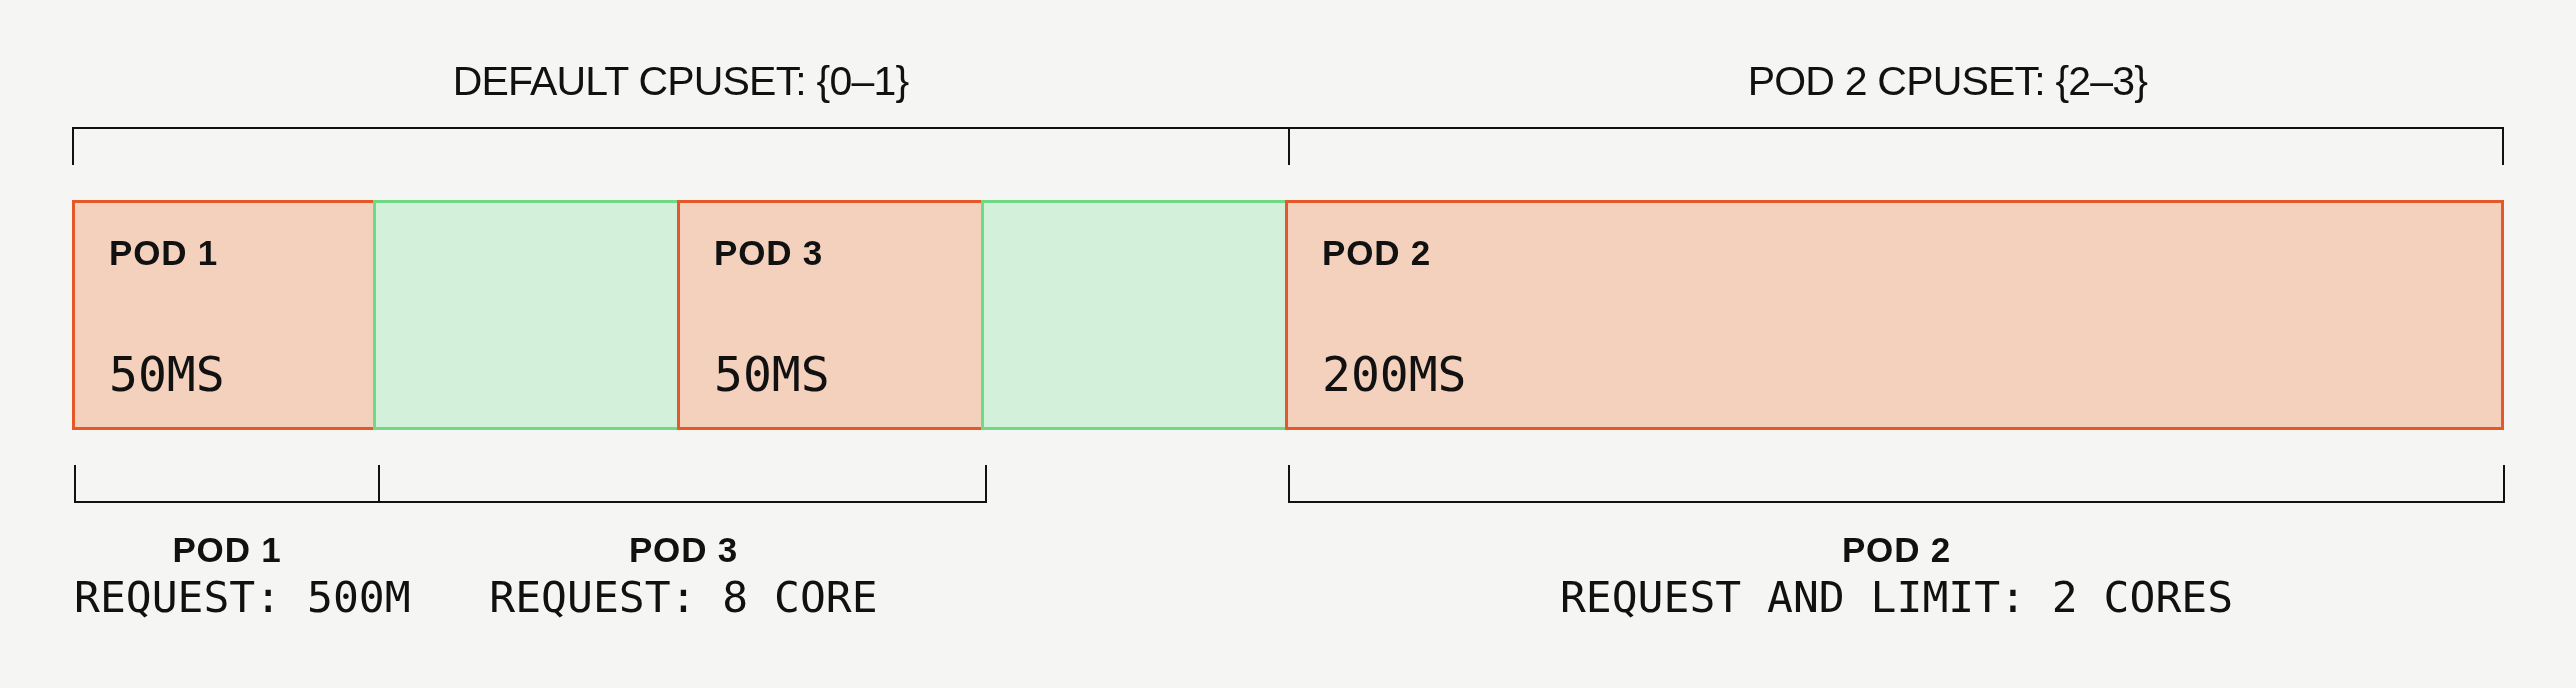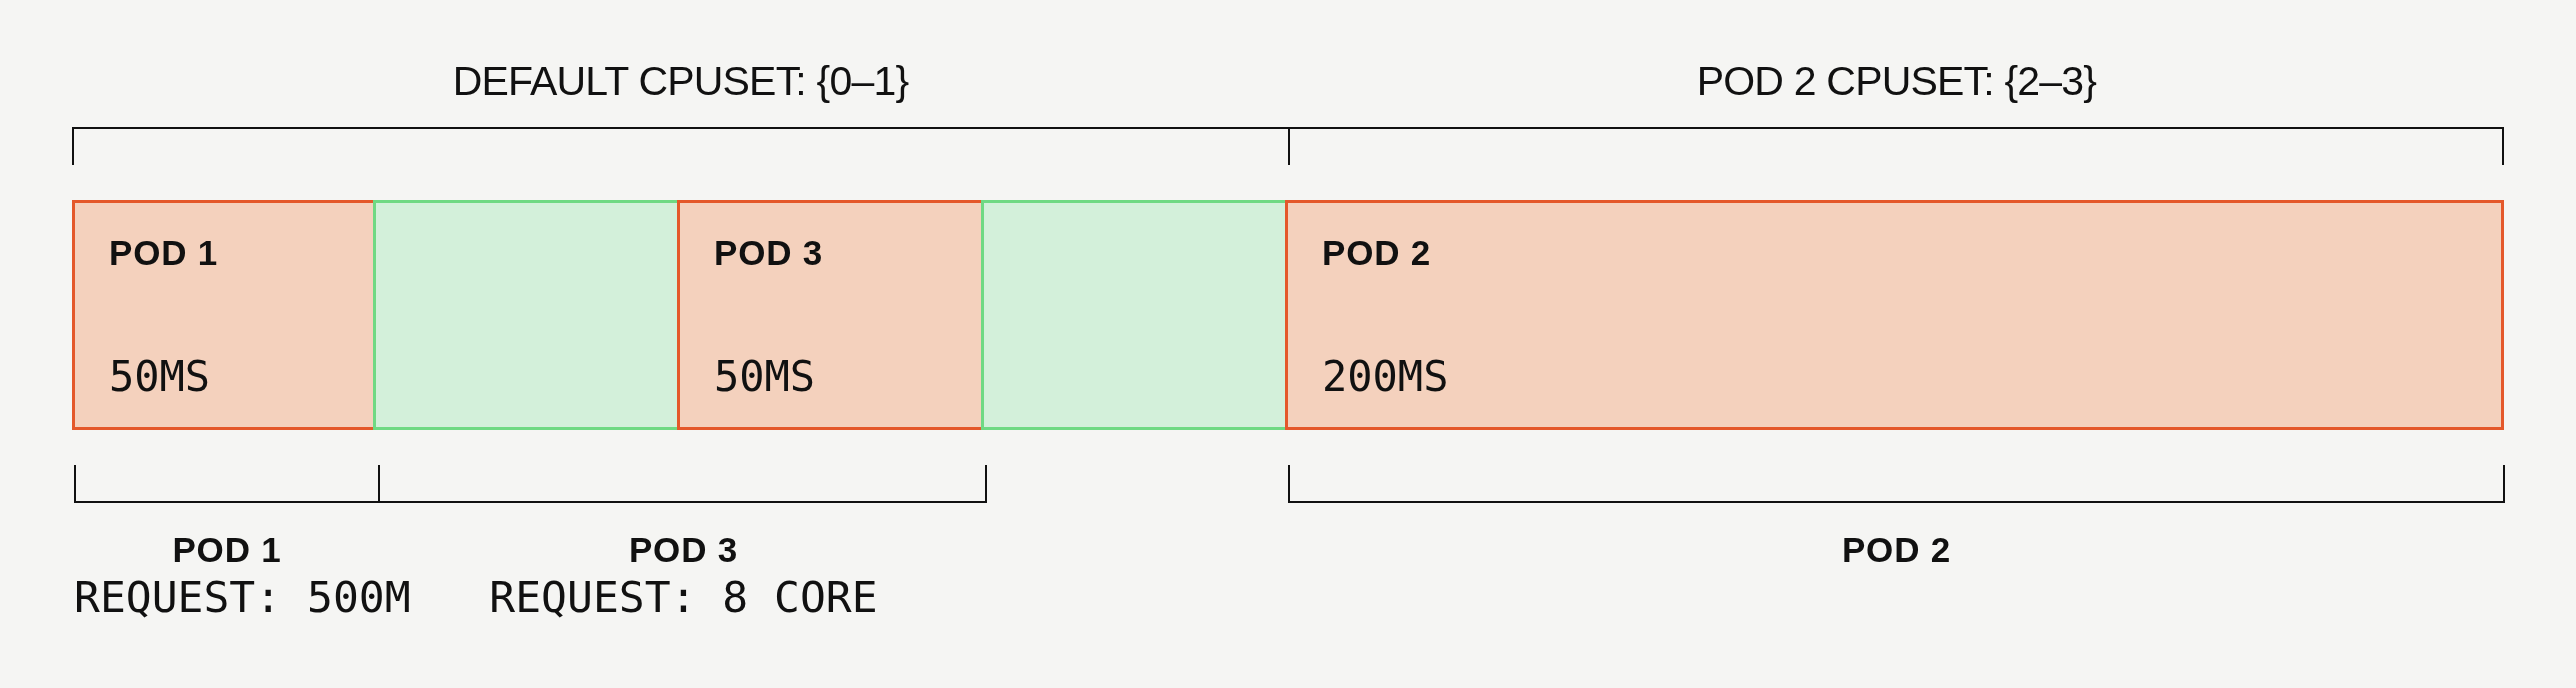--- a/index.html
+++ b/index.html
@@ -23,21 +23,21 @@
     top: 59px;
     font-size: 41px;
     font-weight: 400;
     letter-spacing: -0.8px;
     line-height: 1.1;
     text-align: center;
     white-space: nowrap;
     color: #111111;
   }
   .cpuset-label.default { left: 72px;  width: 1217px; }
-  .cpuset-label.pod2    { left: 1289px; width: 1215px; text-align: center; }
+  .cpuset-label.pod2    { left: 1340px; width: 1215px; text-align: center; }
 
   
   .bracket-top {
     position: absolute;
     left: 72px;
     top: 127px;
     width: 2432px;
     height: 38px;
     box-sizing: border-box;
     border-top: 2.3px solid #111111;
@@ -77,21 +77,21 @@
     font-weight: 700;
     letter-spacing: 0.8px;
     line-height: 1;
     white-space: nowrap;
   }
   .seg-value {
     position: absolute;
     bottom: 29px;
     left: 34px;
     font-family: "DejaVu Sans Mono", monospace;
-    font-size: 42px;
+    font-size: 48px;
     line-height: 1;
     white-space: nowrap;
   }
 
   
   .bracket-bottom {
     position: absolute;
     top: 465px;
     height: 38px;
     box-sizing: border-box;
@@ -169,16 +169,17 @@
   <div class="req-group g1">
     <div class="req-pod">POD 1</div>
     <div class="req-detail">REQUEST: 500M</div>
   </div>
   <div class="req-group g2">
     <div class="req-pod">POD 3</div>
     <div class="req-detail">REQUEST: 8 CORE</div>
   </div>
   <div class="req-group g3">
     <div class="req-pod">POD 2</div>
+    <div class="req-detail">REQUEST AND LIMIT: 2 CORES</div>
   </div>
 
 </div>
 
 
 </body></html>

